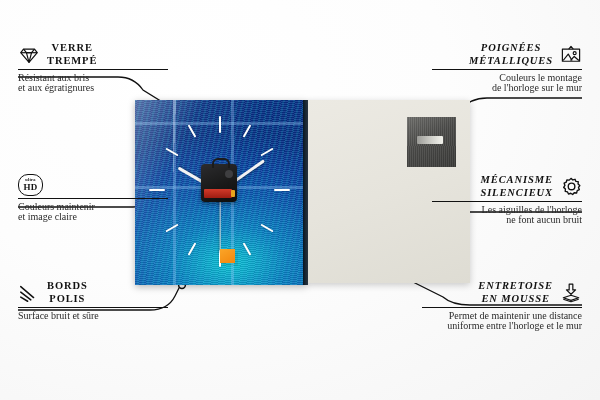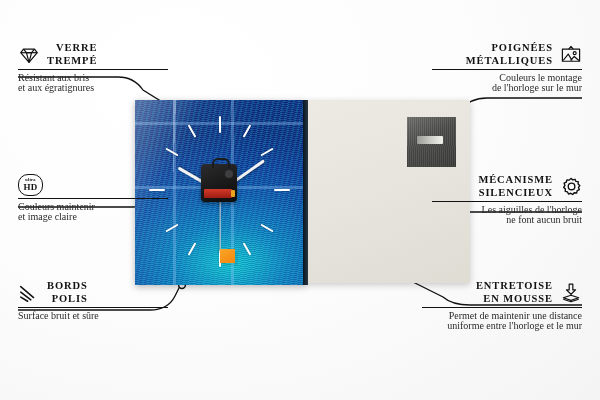--- a/index.html
+++ b/index.html
@@ -105,24 +105,24 @@
     font-size:10.5px;font-weight:bold;letter-spacing:.9px;
     color:#111111;line-height:12.5px;text-transform:uppercase;
     white-space:pre-line;
   }
   .f-rule{height:1px;background:#111111;margin-top:2px;}
   .f-sub{
     font-size:10px;color:#2a2a2a;line-height:10.5px;margin-top:2.5px;
     white-space:pre-line;
   }
   .left .f-head{justify-content:flex-start;}
-  .left .f-title{text-align:right;}
+  .left .f-title{text-align:center;}
   .left .f-sub{text-align:left;}
   .right .f-head{justify-content:flex-end;}
-  .right .f-title{text-align:right;}
+  .right .f-title{text-align:center;font-style:italic;}
   .right .f-sub{text-align:right;}
   .ico{width:22px;height:22px;flex:0 0 22px;color:#111;}
   .ico svg{display:block;width:22px;height:22px;}
   .hd-box{
     width:23px;height:20px;border:1.4px solid #111;border-radius:10px;
     display:flex;flex-direction:column;align-items:center;justify-content:center;
     line-height:1;
   }
   .hd-ultra{font-size:4.4px;font-weight:bold;letter-spacing:.2px;}
   .hd-hd{font-size:9px;font-weight:bold;letter-spacing:.3px;margin-top:.5px;}

